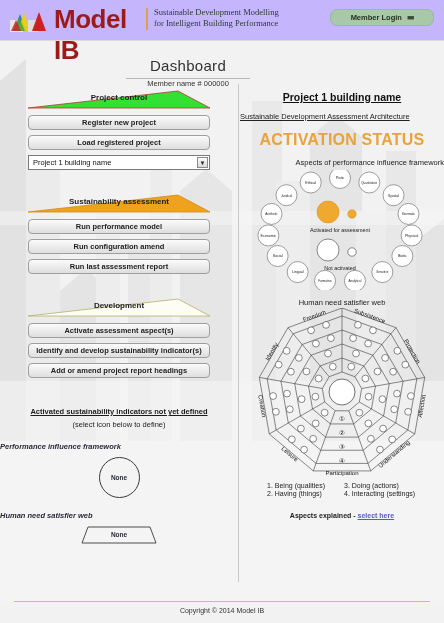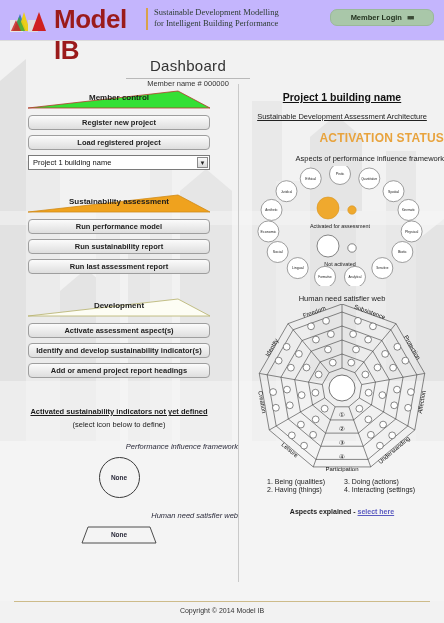--- a/index.html
+++ b/index.html
@@ -118,22 +118,22 @@
 
   
   #indicator-notice { margin-top:22px; text-align:center; }
   #indicator-notice .line1 {
     font-size:7.5px; font-weight:bold; color:#1c1c1c;
     text-decoration:underline; display:inline-block;
   }
   #indicator-notice .line2 { font-size:7.5px; color:#1c1c1c; margin-top:2px; }
 
   .mini-caption {
-    text-align:right; font-size:7.5px; font-style:italic;
-    font-weight:normal; color:#2a2a3a; margin-top:13px;
+    text-align:left; font-size:7.5px; font-style:italic;
+    font-weight:bold; color:#2a2a3a; margin-top:13px;
   }
   #pif-circle {
     width:41px; height:41px; border:1px solid #3a3a3a; border-radius:50%;
     margin:6px auto 0 auto; background:transparent;
     display:flex; align-items:center; justify-content:center;
     font-size:6.5px; font-weight:bold; color:#2a2a3a; cursor:pointer;
   }
   #hns-shape {
     position:relative; width:76px; height:18px; margin:6px auto 0 auto;
     cursor:pointer;
@@ -142,25 +142,25 @@
     position:absolute; left:0; top:5px; width:76px; text-align:center;
     font-size:6.5px; font-weight:bold; color:#2a2a3a;
   }
 
   
   #proj-name {
     text-align:center; font-size:10.5px; font-weight:bold; color:#111;
     text-decoration:underline; margin-top:3px;
   }
   #sdaa {
-    text-align:center; font-size:7.5px; color:#222; margin-top:9px;
+    font-size:7.5px; color:#222; margin-top:9px;
     text-decoration:underline;
   }
   #activation-status {
-    text-align:right; font-size:12px; font-weight:bold;
+    text-align:center; font-size:16px; font-weight:bold;
     color:#e8a33d; margin-top:10px; letter-spacing:0.2px;
   }
   #aspects-caption {
     text-align:right; font-size:7.5px; color:#222; margin-top:9px;
   }
   #aspect-wheel { position:relative; width:180px; height:120px; margin:3px auto 0 auto; }
   #hns-caption {
     text-align:center; font-size:7.5px; color:#222; margin-top:8px;
   }
   #hns-web { position:relative; width:186px; height:168px; margin:1px auto 0 auto; }
@@ -242,39 +242,39 @@
   </div>
 
   <div id="divider-v"></div>
 
   <div id="left-col">
 
     <div class="banner">
       <svg width="182" height="22" viewBox="0 0 182 22">
         <polygon points="0,20 150,3 182,20" fill="#35e035" stroke="#b43a2a" stroke-width="0.8"></polygon>
       </svg>
-      <div class="banner-label">Member control</div>
+      <div class="banner-label">Project control</div>
     </div>
     <div class="btn">Register new project</div>
     <div class="btn">Load registered project</div>
     <div class="select-row">
       <span class="sel-val">Project 1 building name</span>
       <span class="sel-arrow">▼</span>
     </div>
 
     <div class="gap-lg"></div>
 
     <div class="banner">
       <svg width="182" height="22" viewBox="0 0 182 22">
         <polygon points="0,20 150,3 182,20" fill="#efa21e" stroke="#d08a16" stroke-width="0.8"></polygon>
       </svg>
       <div class="banner-label">Sustainability assessment</div>
     </div>
     <div class="btn">Run performance model</div>
-    <div class="btn">Run sustainability report</div>
+    <div class="btn">Run configuration amend</div>
     <div class="btn">Run last assessment report</div>
 
     <div class="gap-lg"></div>
 
     <div class="banner">
       <svg width="182" height="22" viewBox="0 0 182 22">
         <polygon points="0,20 150,3 182,20" fill="#fdfdf4" stroke="#b5b06a" stroke-width="0.8"></polygon>
       </svg>
       <div class="banner-label">Development</div>
     </div>

